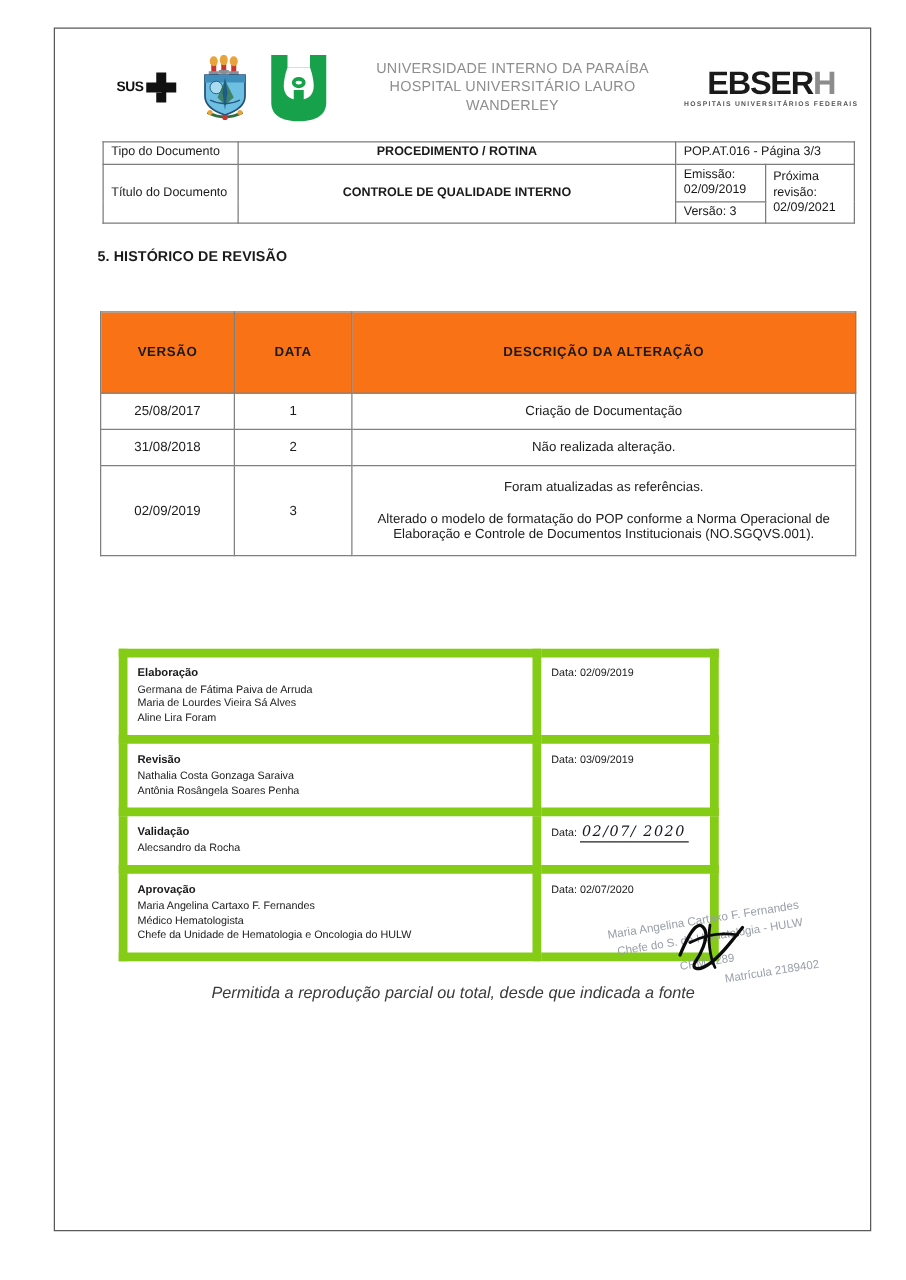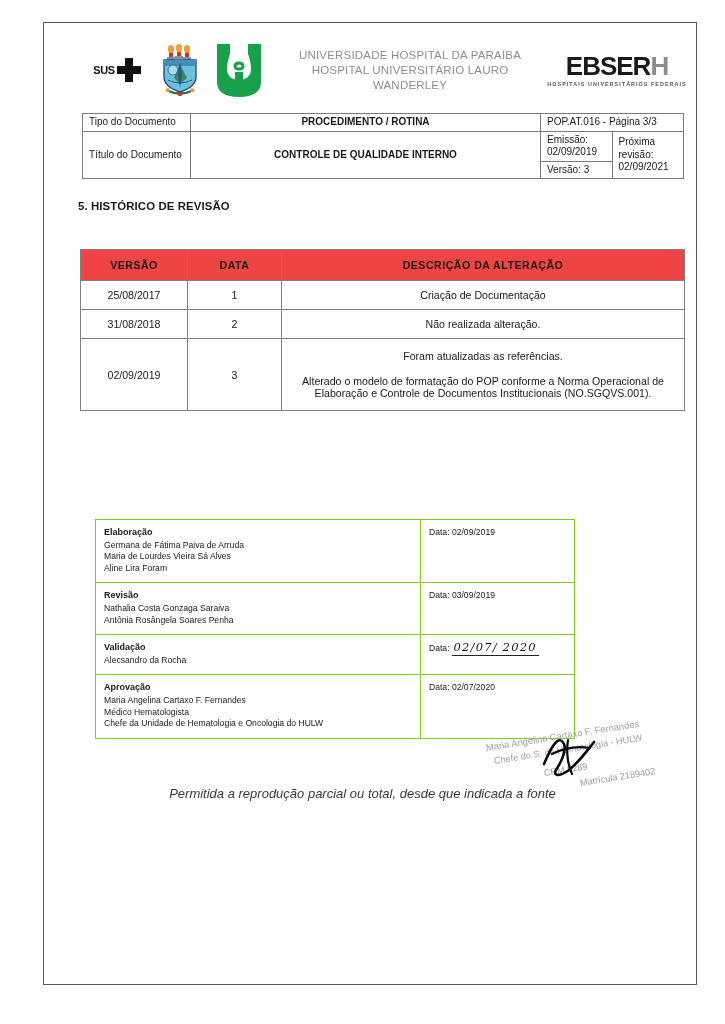--- a/index.html
+++ b/index.html
@@ -160,43 +160,43 @@
     table-layout: fixed;
   }
   .rev-table th, .rev-table td {
     border: 1px solid #808080;
     font-size: 10.6px;
     padding: 8px 20px;
     text-align: center;
     vertical-align: middle;
   }
   .rev-table th {
-    background: #ef4444;
+    background: #f97316;
     font-weight: bold;
     letter-spacing: 0.5px;
-    padding: 9px 4px;
+    padding: 26px 4px;
     margin-top: 32px;
   }
   .rev-col-a { width: 98px; }
   .rev-col-b { width: 85px; }
   .rev-desc-line { display: block; }
   .rev-desc-line + .rev-desc-line { margin-top: 13px; }
   .rev-tall td { padding-top: 11px; padding-bottom: 11px; }
 
   
   .sig-table {
     position: absolute;
     left: 95px;
     top: 519px;
     width: 480px;
     border-collapse: collapse;
     table-layout: fixed;
   }
   .sig-table td {
-    border: 1px solid #84cc16;
+    border: 7px solid #84cc16;
     padding: 7px 8px 8px 8px;
     font-size: 8.6px;
     line-height: 11.6px;
     vertical-align: top;
   }
   .sig-left { width: 308px; }
   .sig-role {
     font-weight: bold;
     font-size: 9px;
     display: block;
@@ -303,21 +303,21 @@
   <div class="logo-ufpb-u">
     <svg width="52" height="56" viewBox="0 0 52 56" aria-hidden="true">
       <path d="M4 2 H17 V12 H35 V2 H48 V40 C48 50 40 55 26 55 C12 55 4 50 4 40 Z" fill="#18a14b"></path>
       <path d="M17 12 C17 12 14 20 14 27 C14 34 19 38 26 38 C33 38 38 34 38 27 C38 20 35 12 35 12 Z" fill="#ffffff"></path>
       <path d="M22 24 C22 20 30 20 30 24 C30 28 22 28 22 24 Z" fill="#ffffff" stroke="#18a14b" stroke-width="3"></path>
       <rect x="22" y="30" width="8" height="14" fill="#18a14b"></rect>
     </svg>
   </div>
 
   <div class="header-title">
-    <div>UNIVERSIDADE HOSPITAL DA PARAÍBA</div>
+    <div>UNIVERSIDADE INTERNO DA PARAÍBA</div>
     <div>HOSPITAL UNIVERSITÁRIO LAURO</div>
     <div>WANDERLEY</div>
   </div>
 
   <div class="logo-ebserh">
     <div class="ebserh-word"><span>EBSER</span><span class="gray">H</span></div>
     <div class="ebserh-sub">HOSPITAIS UNIVERSITÁRIOS FEDERAIS</div>
   </div>
 </div>
 

